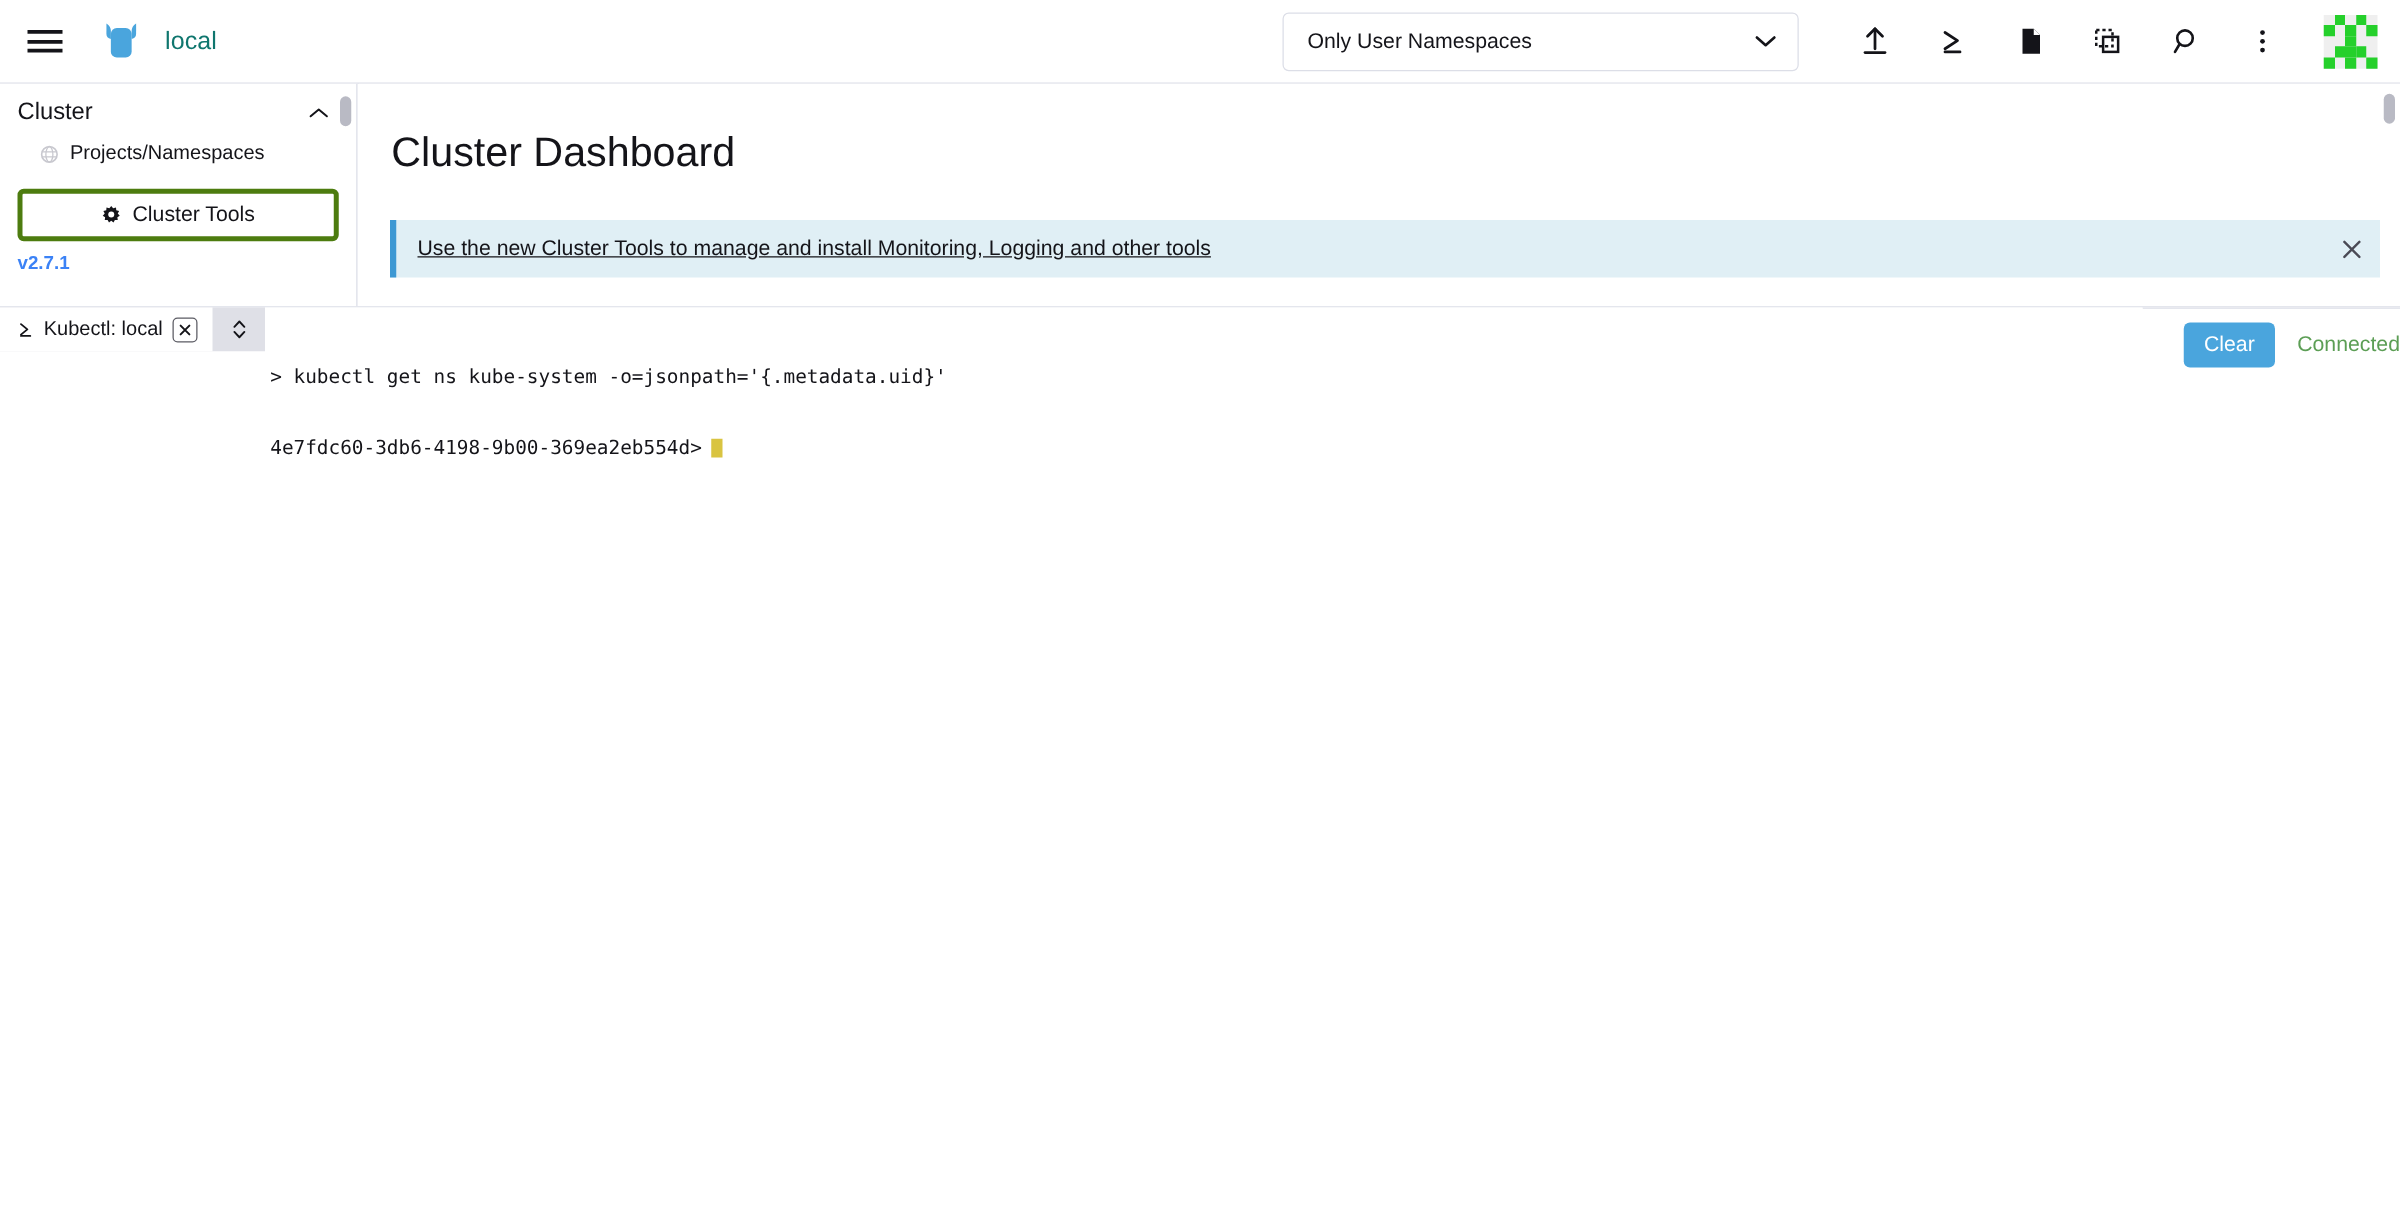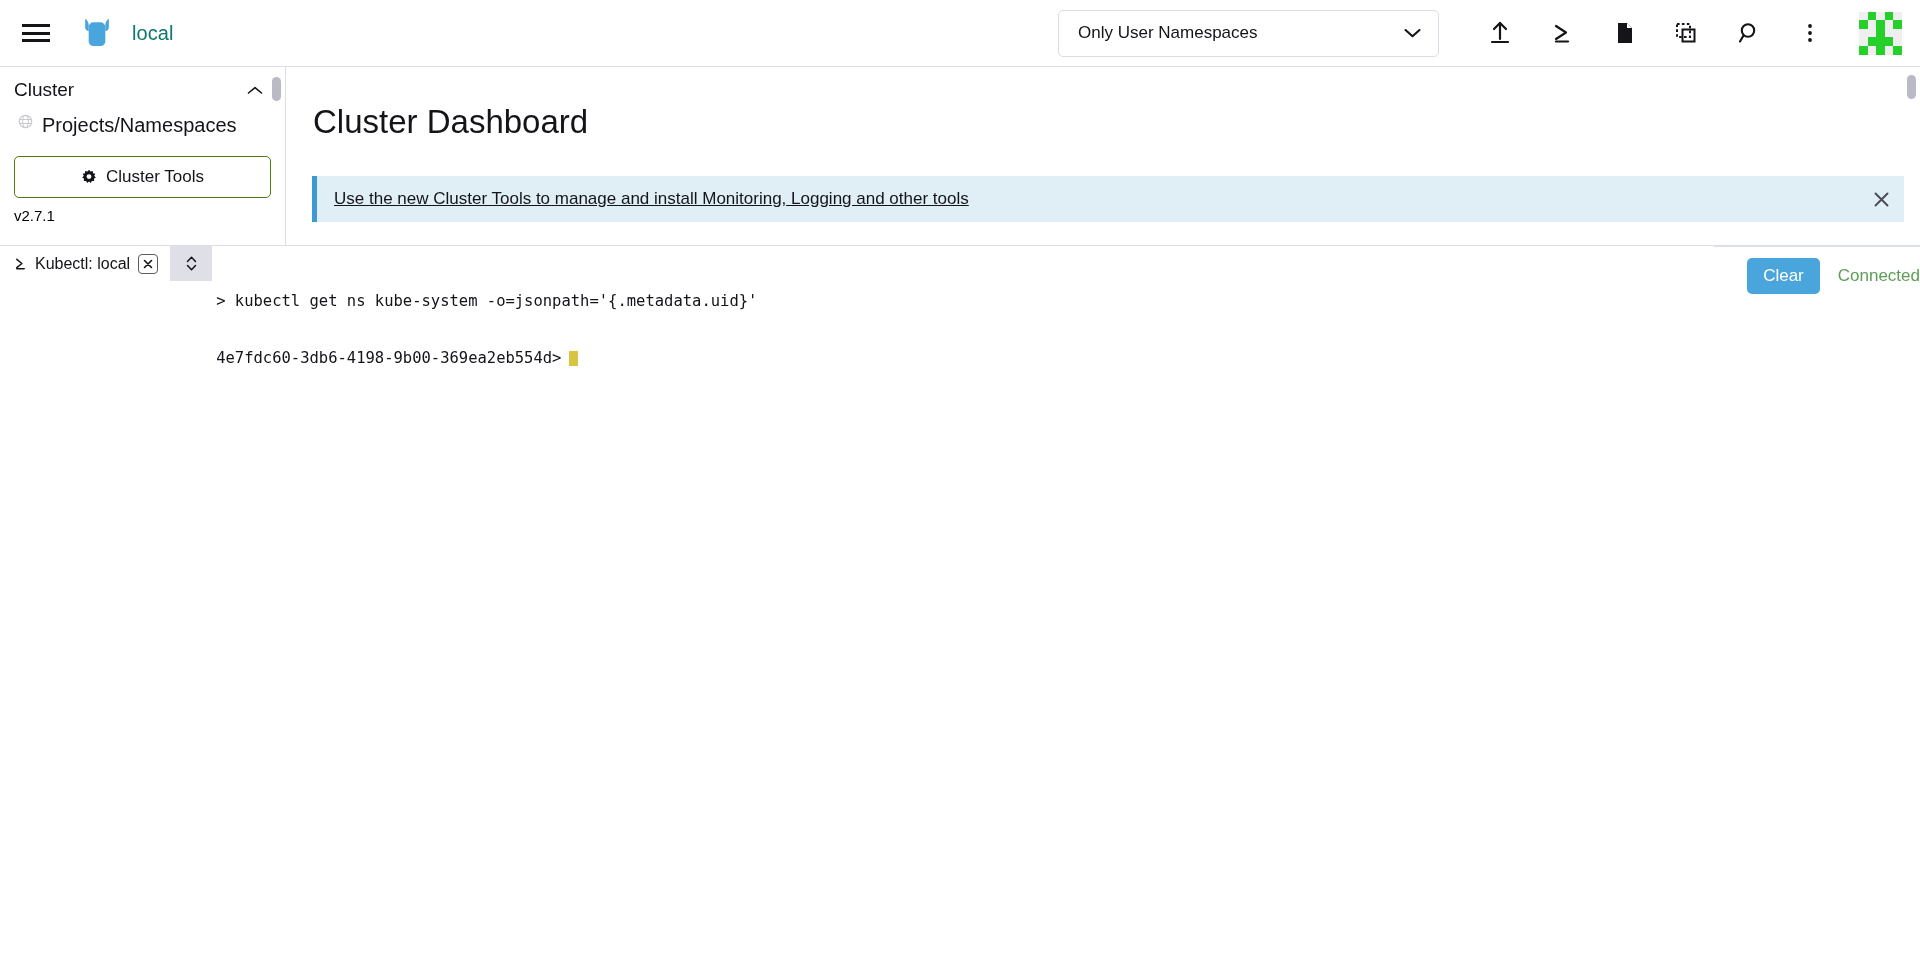--- a/index.html
+++ b/index.html
@@ -31,21 +31,21 @@
   .hamburger span {
     display: block; height: 3px; width: 28px; background: #141419; border-radius: 0;
   }
   .brand { display: flex; align-items: center; gap: 16px; }
   .brand-logo { width: 38px; height: 38px; display: block; }
   .brand-name { font-size: 20px; color: #0f766e; letter-spacing: .1px; }
 
   .header-spacer { flex: 1; }
 
   .ns-select {
-    width: 381px; height: 47px;
+    width: 413px; height: 47px;
     border: 1px solid #dcdee7; border-radius: 5px;
     background: #fff;
     display: flex; align-items: center;
     padding: 0 17px 0 19px;
     cursor: pointer;
     margin-right: 30px;
   }
   .ns-select-label { flex: 1; font-size: 17px; color: #141419; }
   .chev-down { width: 17px; height: 10px; flex: none; }
 
@@ -80,39 +80,40 @@
     overflow: hidden;
   }
   .side-group-head {
     display: flex; align-items: center;
     padding: 12px 22px 10px 14px;
     cursor: pointer;
   }
   .side-group-title { flex: 1; font-size: 19px; color: #141419; }
   .chev-up { width: 16px; height: 9px; }
   .side-link {
-    display: flex; gap: 9px;
+    display: flex; align-items: center; gap: 9px;
     padding: 3px 14px 3px 18px;
-    font-size: 20px; color: #141419;
-    cursor: pointer;
+    font-size: 16px; color: #141419;
+    cursor: pointer;
+    margin-left: 14px;
   }
   .globe-ico { width: 15px; height: 15px; flex: none; opacity: .55; }
   .cluster-tools-btn {
     margin: 16px 14px 0 14px;
     height: 42px;
-    border: 1px solid #4d7c0f; border-radius: 5px;
+    border: 4px solid #4d7c0f; border-radius: 5px;
     background: #fff;
     display: flex; align-items: center; justify-content: center; gap: 9px;
     font-size: 17px; color: #141419;
     cursor: pointer;
   }
   .gear-ico { width: 16px; height: 16px; }
   .version {
     padding: 9px 0 0 14px;
-    font-size: 15px; color: #000000;
+    font-size: 15px; color: #3b82f6; font-weight: bold;
   }
   .side-scroll {
     position: absolute; top: 10px; right: 4px;
     width: 9px; height: 24px;
     background: #b9bac4; border-radius: 6px;
   }
 
   
   .main {
     position: absolute; top: 67px; left: 287px;

